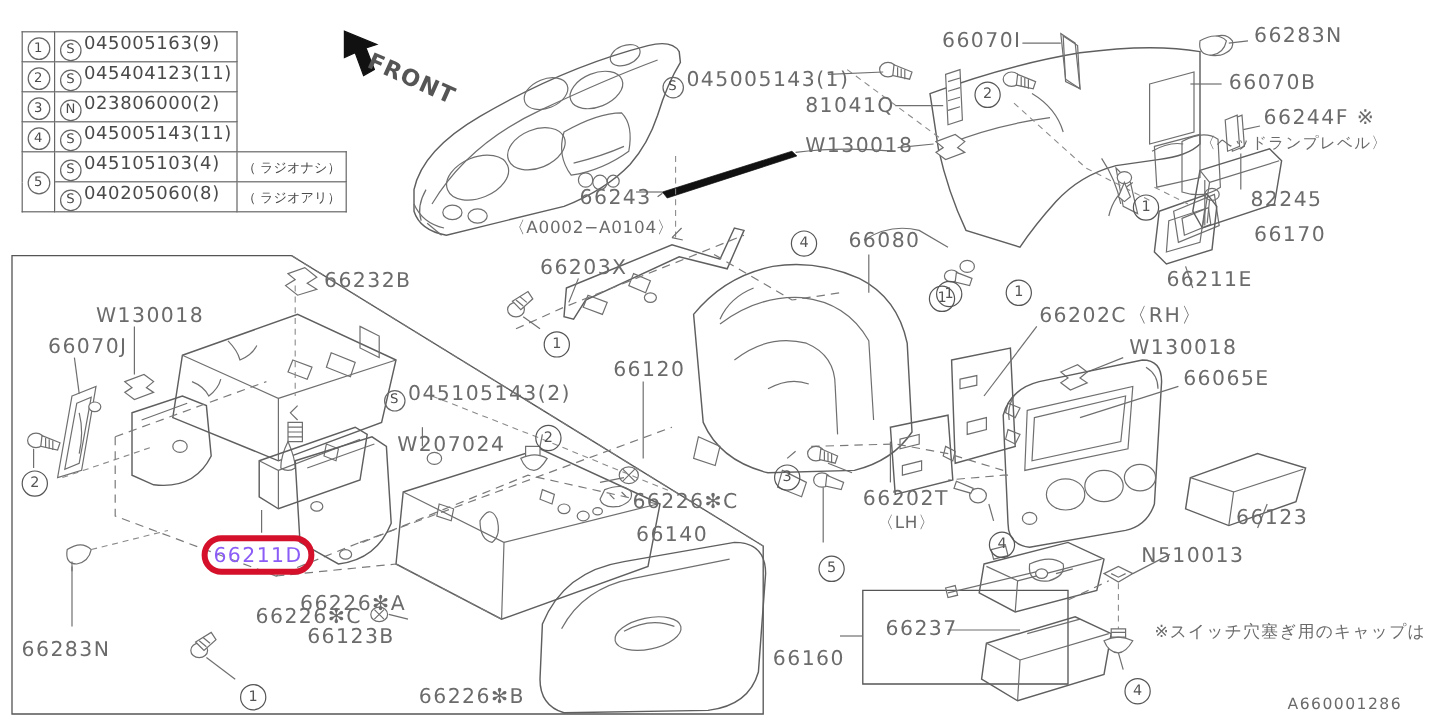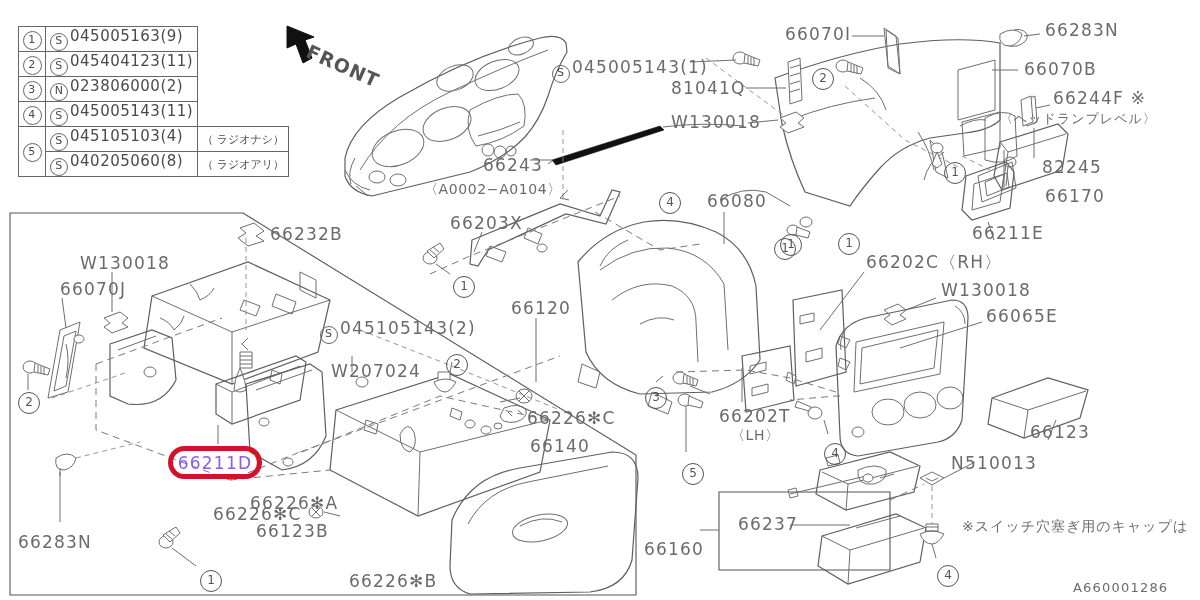--- a/index.html
+++ b/index.html
@@ -536,21 +536,21 @@
   <div class="lbl" style="left:671px;top:112px;">W130018</div>
   <div class="lbl" style="left:1042px;top:157px;">82245</div>
   <div class="lbl" style="left:1013px;top:186px;margin-left:32px;">66170</div>
   <div class="lbl" style="left:483px;top:155px;">66243</div>
   <div class="lbl sm" style="left:424px;top:181px;">〈A0002−A0104〉</div>
   <div class="lbl" style="left:972px;top:223px;">66211E</div>
   <div class="lbl" style="left:450px;top:213px;">66203X</div>
   <div class="lbl" style="left:707px;top:191px;">66080</div>
   <div class="lbl" style="left:270px;top:224px;">66232B</div>
   <div class="lbl" style="left:80px;top:253px;">W130018</div>
-  <div class="lbl" style="left:40px;top:279px;margin-left:20px;">66070J</div>
+  <div class="lbl" style="left:40px;top:279px;">66070J</div>
   <div class="lbl" style="left:866px;top:251px;">66202C〈RH〉</div>
   <div class="lbl" style="left:941px;top:280px;">W130018</div>
   <div class="lbl" style="left:511px;top:298px;">66120</div>
   <div class="lbl" style="left:986px;top:306px;">66065E</div>
   <div class="lbl" style="left:320px;top:318px;"><span class="sn">S</span><span>045105143(2)</span></div>
   <div class="lbl" style="left:331px;top:361px;">W207024</div>
   <div class="lbl" style="left:527px;top:408px;">66226✻C</div>
   <div class="lbl" style="left:719px;top:406px;">66202T</div>
   <div class="lbl sm" style="left:731px;top:427px;">〈LH〉</div>
   <div class="lbl" style="left:1030px;top:422px;">66123</div>

